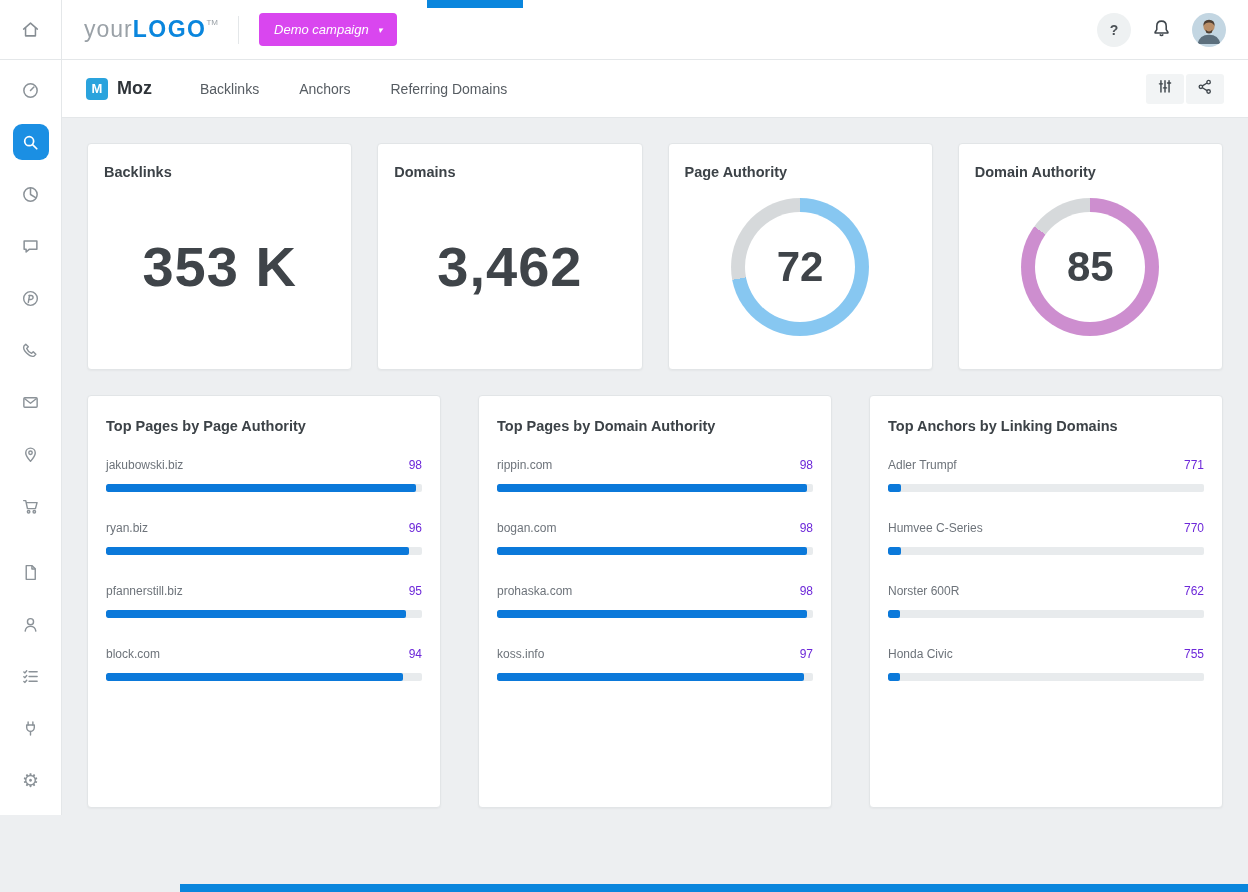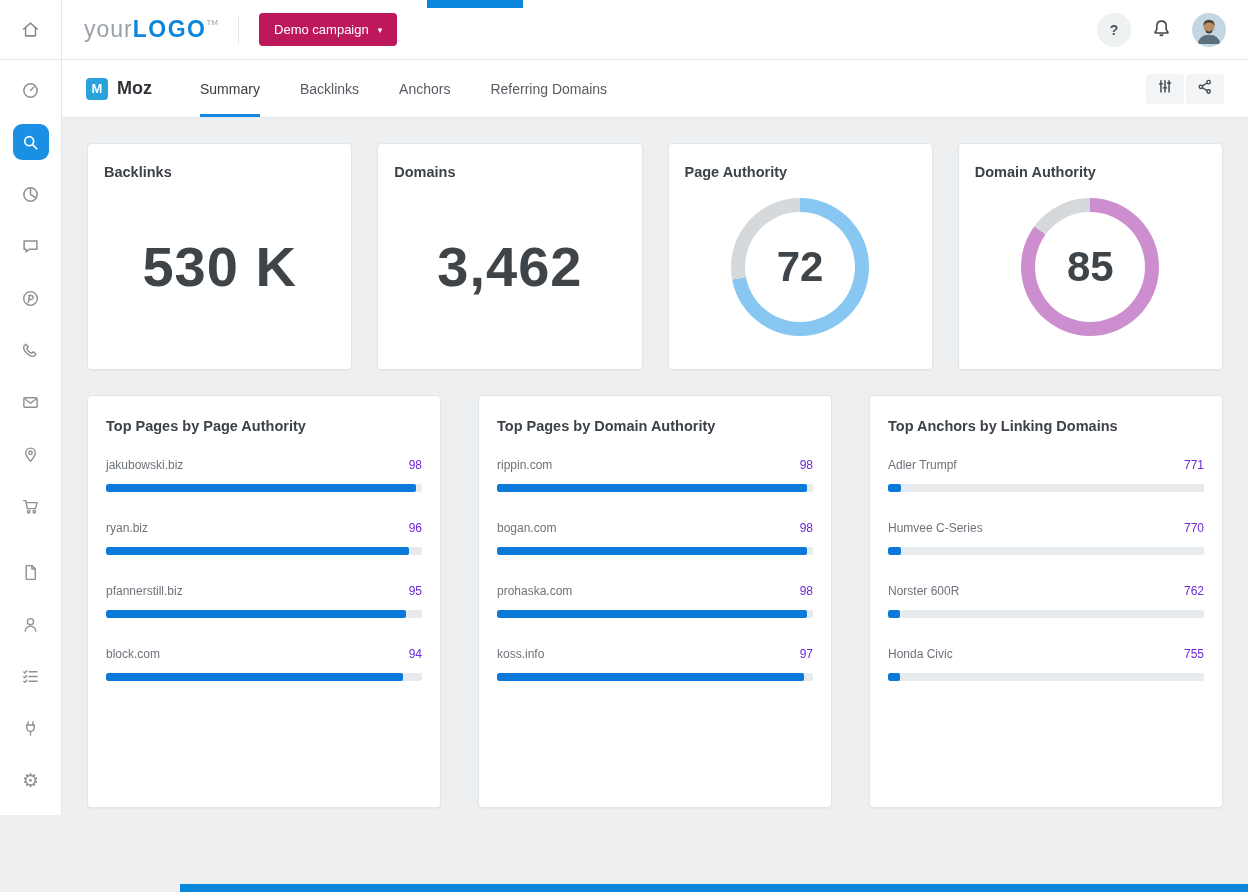--- a/index.html
+++ b/index.html
@@ -42,23 +42,23 @@
     position:absolute; top:0; left:62px; right:0; height:60px;
     background:#fff; border-bottom:1px solid #e4e7e9; z-index:9;
     display:flex; align-items:center; padding:0 22px;
   }
   .logo { display:flex; align-items:flex-start; cursor:default; }
   .logo .l-prefix { font-size:23px; color:#9aa1a7; letter-spacing:1px; font-weight:400; }
   .logo .l-main { font-size:23px; color:#0a86dd; font-weight:800; letter-spacing:1.5px; }
   .logo .l-tm { font-size:8px; color:#9aa1a7; margin-top:2px; }
   .v-div { width:1px; height:28px; background:#e4e7e9; margin:0 20px; }
   .campaign-btn {
-    background:#be185d; color:#fff; border:none; border-radius:4px;
+    background:#d946ef; color:#fff; border:none; border-radius:4px;
     font-size:13px; font-family:inherit; padding:9px 15px; cursor:pointer;
-    display:flex; align-items:center; gap:9px;
+    display:flex; align-items:center; gap:9px;font-style:italic;
   }
   .campaign-btn .caret { font-size:9px; }
   .topbar-right { margin-left:auto; display:flex; align-items:center; gap:16px; }
   .help-btn {
     width:34px; height:34px; border-radius:50%; background:#eef1f2; border:none;
     font-size:14px; font-weight:bold; color:#4a5055; font-family:inherit; cursor:pointer;
   }
   .bell-btn { background:none; border:none; color:#3f464c; cursor:pointer; padding:4px; }
   .avatar { width:34px; height:34px; border-radius:50%; overflow:hidden; cursor:pointer; }
 
@@ -283,21 +283,20 @@
     </div>
   </div>
 </header>
 
 <div class="subbar">
   <div class="moz-block">
     <div class="moz-badge">M</div>
     <div class="moz-name">Moz</div>
   </div>
   <div class="tabs">
-    <div class="tab active">Summary</div>
     <div class="tab">Backlinks</div>
     <div class="tab">Anchors</div>
     <div class="tab">Referring Domains</div>
   </div>
   <div class="subbar-actions">
     <button class="sq-btn">
       <span>
         <svg width="18" height="18" viewBox="0 0 20 20" fill="none" stroke="currentColor" stroke-width="1.6" stroke-linecap="round">
             <path d="M5.5 3 V15.5 M10 3 V15.5 M14.5 3 V15.5"></path>
             <path d="M3.8 6.5 H7.2 M8.3 11 H11.7 M12.8 5.5 H16.2"></path>
@@ -316,21 +315,21 @@
     </button>
   </div>
 </div>
 
 <main class="content">
 
   <div class="row row-stats">
     <section class="card stat-card">
       <h3 class="card-title">Backlinks</h3>
       <div class="stat-value-wrap">
-        <div class="stat-value">530 K</div>
+        <div class="stat-value">353 K</div>
       </div>
     </section>
 
     <section class="card stat-card">
       <h3 class="card-title">Domains</h3>
       <div class="stat-value-wrap">
         <div class="stat-value">3,462</div>
       </div>
     </section>
 

